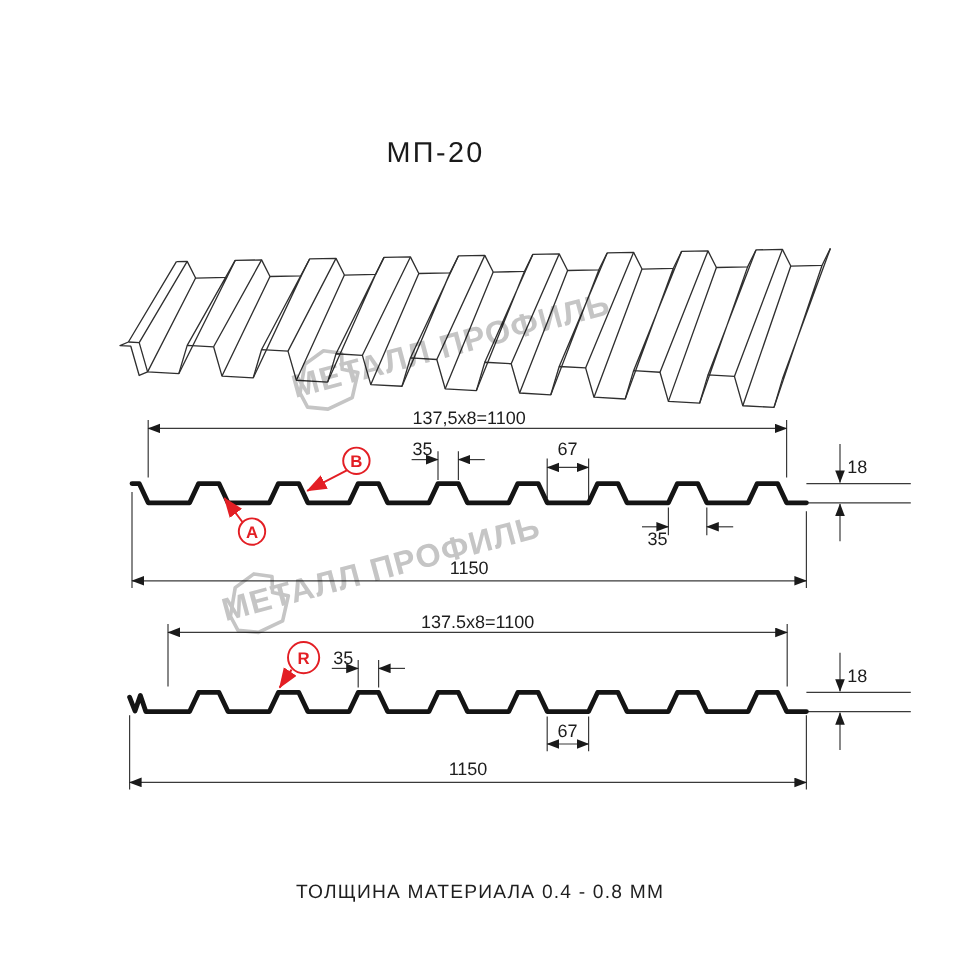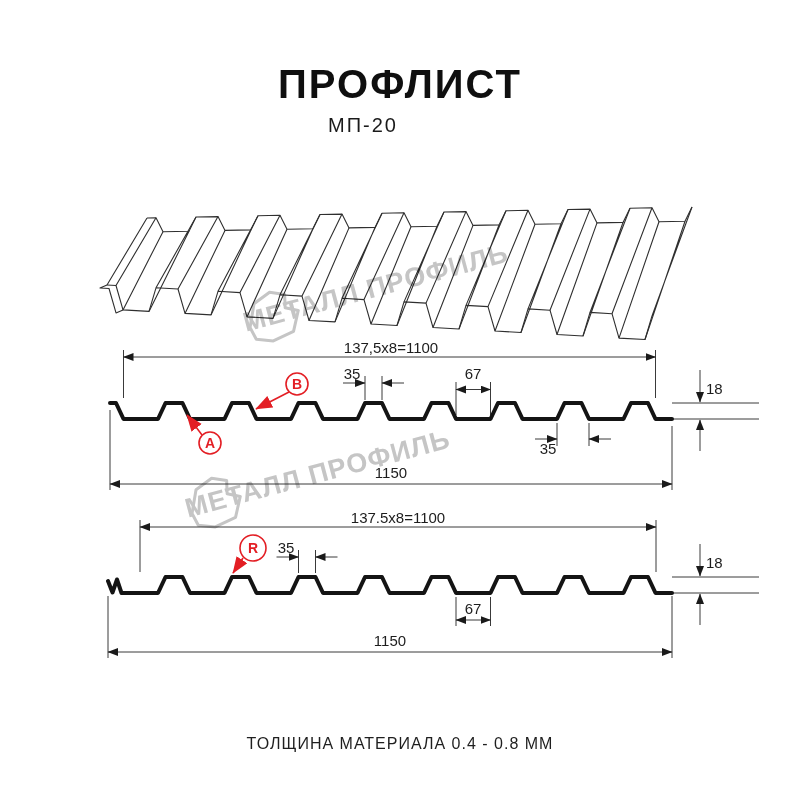--- a/index.html
+++ b/index.html
@@ -1,21 +1,21 @@
 <!DOCTYPE html>
 <html><head>
 <meta charset="utf-8">
 <style>
   html,body{margin:0;padding:0;background:#fff;}
   .stage{position:relative;width:800px;height:800px;background:#ffffff;overflow:hidden;
          font-family:"Liberation Sans",sans-serif;}
   .title{position:absolute;left:0;top:62px;width:800px;text-align:center;
          font-size:40px;font-weight:bold;letter-spacing:2px;color:#0f0f0f;}
   .subtitle{position:absolute;left:0;top:114px;width:726px;text-align:center;
-         font-size:20px;font-weight:500;letter-spacing:2px;color:#1a1a1a;}
+         font-size:24px;font-weight:500;letter-spacing:2px;color:#1a1a1a;}
   .footer{position:absolute;left:0;top:735px;width:800px;text-align:center;
          font-size:16px;font-weight:500;letter-spacing:1px;color:#1f1f1f;}
   svg{position:absolute;overflow:visible;}
   #sheet3d{left:95px;top:185px;}
   #p1{left:85px;top:340px;}
   #p2{left:85px;top:510px;}
   .wm{position:absolute;display:flex;align-items:center;gap:10px;
       transform:rotate(-15deg);mix-blend-mode:multiply;pointer-events:none;}
   #wm1{left:238px;top:264px;width:340px;}
   #wm2{left:180px;top:450px;width:340px;}
@@ -25,21 +25,20 @@
   .dims line, .dims path{stroke:#3a3a3a;stroke-width:1;fill:none;}
   .prof{fill:none;stroke:#141414;stroke-width:4;stroke-linejoin:round;stroke-linecap:round;}
   .red{stroke:#e31e24;stroke-width:1.6;fill:none;}
   .sheetline{fill:none;stroke:#2f2f2f;stroke-width:1.1;stroke-linejoin:round;}
 </style>
 </head>
 <body>
 
 <div class="stage">
 
-  <div class="title">ПРОФЛИСТ</div>
   <div class="subtitle">МП-20</div>
 
   <svg id="sheet3d" width="610" height="160" viewBox="0 0 610 160">
     <path id="farEdge" class="sheetline" d="M52.0,33.0 L61.0,32.8 L68.0,46.7 L94.0,46.2 L101.0,32.0 L123.0,31.6 L130.0,45.4 L156.0,44.9 L163.0,30.8 L185.0,30.3 L192.0,44.2 L218.0,43.7 L225.0,29.5 L247.0,29.1 L254.0,42.9 L280.0,42.4 L287.0,28.3 L309.0,27.8 L316.0,41.7 L342.0,41.2 L349.0,27.0 L371.0,26.6 L378.0,40.4 L404.0,39.9 L411.0,25.8 L433.0,25.3 L440.0,39.2 L466.0,38.7 L473.0,24.5 L495.0,24.1 L502.0,37.9 L528.0,37.4 L535.0,23.3 L557.0,22.8 L564.0,36.7 L590.0,36.2 L597.0,22.0 "></path>
     <path id="nearEdge" class="sheetline" d="M12.0,100.0 L21.0,100.5 L28.0,124.9 L54.0,126.4 L61.0,102.8 L83.0,104.0 L90.0,128.4 L116.0,129.9 L123.0,106.3 L145.0,107.6 L152.0,131.9 L178.0,133.4 L185.0,109.8 L207.0,111.1 L214.0,135.5 L240.0,136.9 L247.0,113.3 L269.0,114.6 L276.0,139.0 L302.0,140.5 L309.0,116.9 L331.0,118.1 L338.0,142.5 L364.0,144.0 L371.0,120.4 L393.0,121.6 L400.0,146.0 L426.0,147.5 L433.0,123.9 L455.0,125.2 L462.0,149.5 L488.0,151.0 L495.0,127.4 L517.0,128.7 L524.0,153.1 L550.0,154.5 L557.0,130.9 "></path>
     <path id="folds" class="sheetline" d="M52.0,33.0 L12.0,100.0 M61.0,32.8 L21.0,100.5 M68.0,46.7 L28.0,124.9 M94.0,46.2 L54.0,126.4 M101.0,32.0 L61.0,102.8 M123.0,31.6 L83.0,104.0 M130.0,45.4 L90.0,128.4 M156.0,44.9 L116.0,129.9 M163.0,30.8 L123.0,106.3 M185.0,30.3 L145.0,107.6 M192.0,44.2 L152.0,131.9 M218.0,43.7 L178.0,133.4 M225.0,29.5 L185.0,109.8 M247.0,29.1 L207.0,111.1 M254.0,42.9 L214.0,135.5 M280.0,42.4 L240.0,136.9 M287.0,28.3 L247.0,113.3 M309.0,27.8 L269.0,114.6 M316.0,41.7 L276.0,139.0 M342.0,41.2 L302.0,140.5 M349.0,27.0 L309.0,116.9 M371.0,26.6 L331.0,118.1 M378.0,40.4 L338.0,142.5 M404.0,39.9 L364.0,144.0 M411.0,25.8 L371.0,120.4 M433.0,25.3 L393.0,121.6 M440.0,39.2 L400.0,146.0 M466.0,38.7 L426.0,147.5 M473.0,24.5 L433.0,123.9 M495.0,24.1 L455.0,125.2 M502.0,37.9 L462.0,149.5 M528.0,37.4 L488.0,151.0 M535.0,23.3 L495.0,127.4 M557.0,22.8 L517.0,128.7 M564.0,36.7 L524.0,153.1 M590.0,36.2 L550.0,154.5 M597.0,22.0 L557.0,130.9 "></path>
     <path id="thick" class="sheetline" d="M12,100.0 L5,103.0 L14,103.5 L21,127.9 L28,124.9"></path>
   </svg>
 
   <svg id="p1" width="700" height="170" viewBox="0 0 700 170">

